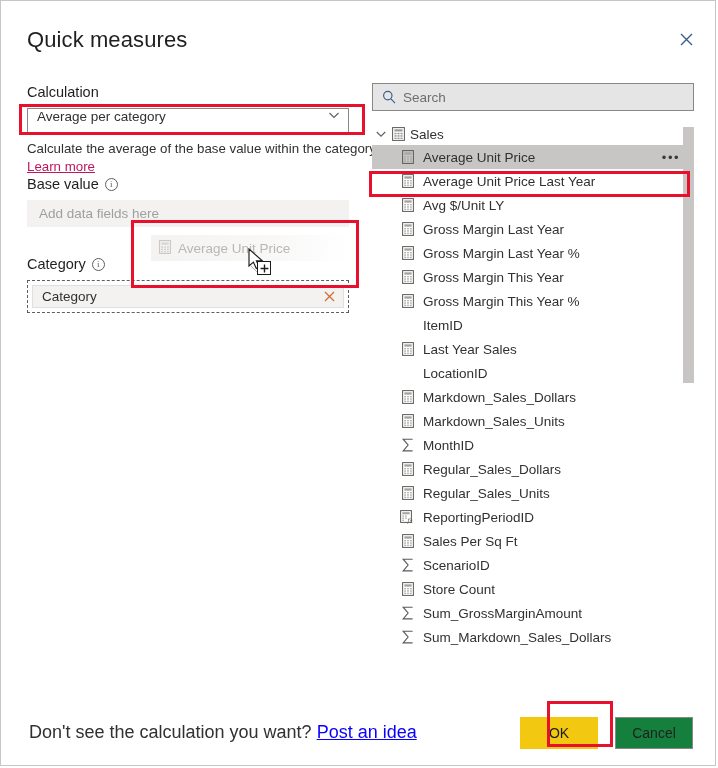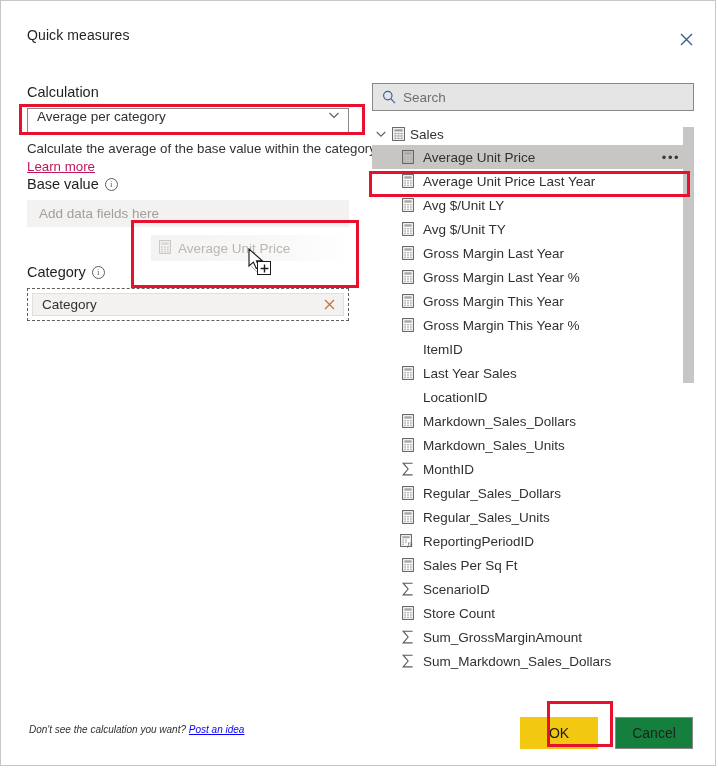--- a/index.html
+++ b/index.html
@@ -29,21 +29,21 @@
   .titlebar {
     position: absolute;
     left: 0; top: 0;
     width: 100%;
     height: 62px;
   }
   .dialog-title {
     position: absolute;
     left: 26px;
     top: 26px;
-    font-size: 14px;
+    font-size: 22px;
     font-weight: 400;
     color: #201f1e;
     letter-spacing: 0.1px;
     white-space: nowrap;
   }
   .close-btn {
     position: absolute;
     right: 13px;
     top: 22px;
     width: 32px;
@@ -191,21 +191,21 @@
     box-sizing: border-box;
     display: flex;
     align-items: center;
     justify-content: center;
     z-index: 31;
     pointer-events: none;
   }
   .plus-badge svg { display: block; }
 
   
-  .category-area { margin-top: 36px; }
+  .category-area { margin-top: 28px; }
   .well-outer {
     width: 322px;
     height: 33px;
     border: 1px dashed #605e5c;
     box-sizing: border-box;
     display: flex;
     align-items: center;
     padding: 0 4px;
   }
   .chip {
@@ -327,25 +327,24 @@
     width: 11px;
     height: 256px;
     background: #c8c6c4;
     cursor: pointer;
   }
 
   
   .footer-note {
     position: absolute;
     left: 28px;
-    bottom: 30px;
-    font-size: 10px;
+    bottom: 22px;
+    font-size: 18px;
     color: #323130;
     white-space: nowrap;
-    font-style: italic;
   }
   .footer-note a,
   .footer-link {
     color: #0a00ff;
     text-decoration: underline;
     cursor: pointer;
   }
 
   .btn-row {
     position: absolute;
@@ -581,40 +580,20 @@
                   <rect x="8.1" y="6.0" width="1.6" height="1.4"></rect>
                   <rect x="2.3" y="8.3" width="1.6" height="1.4"></rect>
                   <rect x="5.2" y="8.3" width="1.6" height="1.4"></rect>
                   <rect x="8.1" y="8.3" width="1.6" height="1.4"></rect>
                   <rect x="2.3" y="10.6" width="1.6" height="1.4"></rect>
                   <rect x="5.2" y="10.6" width="1.6" height="1.4"></rect>
                   <rect x="8.1" y="10.6" width="1.6" height="1.4"></rect>
                 </g>
               </svg>
             </span>
-            <span class="fname">Avg $/Unit TY</span>
-          </div>
-          <div class="field-row">
-            <span class="ficon">
-              <svg width="12" height="14" viewBox="0 0 12 14">
-                <rect x="0.6" y="0.6" width="10.8" height="12.8" fill="none" stroke="#5c5a58" stroke-width="1"></rect>
-                <rect x="2.3" y="2.3" width="7.4" height="2.4" fill="#a8a6a4"></rect>
-                <g fill="#a8a6a4">
-                  <rect x="2.3" y="6.0" width="1.6" height="1.4"></rect>
-                  <rect x="5.2" y="6.0" width="1.6" height="1.4"></rect>
-                  <rect x="8.1" y="6.0" width="1.6" height="1.4"></rect>
-                  <rect x="2.3" y="8.3" width="1.6" height="1.4"></rect>
-                  <rect x="5.2" y="8.3" width="1.6" height="1.4"></rect>
-                  <rect x="8.1" y="8.3" width="1.6" height="1.4"></rect>
-                  <rect x="2.3" y="10.6" width="1.6" height="1.4"></rect>
-                  <rect x="5.2" y="10.6" width="1.6" height="1.4"></rect>
-                  <rect x="8.1" y="10.6" width="1.6" height="1.4"></rect>
-                </g>
-              </svg>
-            </span>
             <span class="fname">Gross Margin Last Year</span>
           </div>
           <div class="field-row">
             <span class="ficon">
               <svg width="12" height="14" viewBox="0 0 12 14">
                 <rect x="0.6" y="0.6" width="10.8" height="12.8" fill="none" stroke="#5c5a58" stroke-width="1"></rect>
                 <rect x="2.3" y="2.3" width="7.4" height="2.4" fill="#a8a6a4"></rect>
                 <g fill="#a8a6a4">
                   <rect x="2.3" y="6.0" width="1.6" height="1.4"></rect>
                   <rect x="5.2" y="6.0" width="1.6" height="1.4"></rect>

